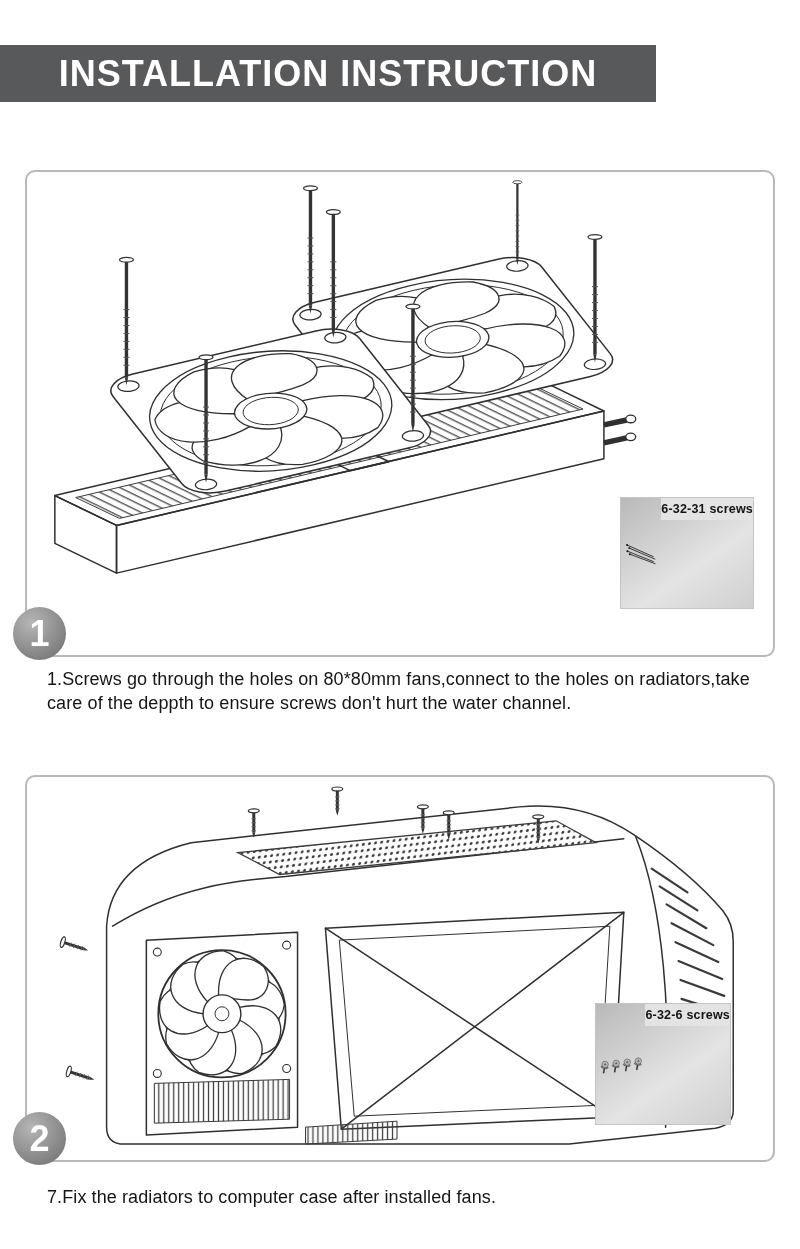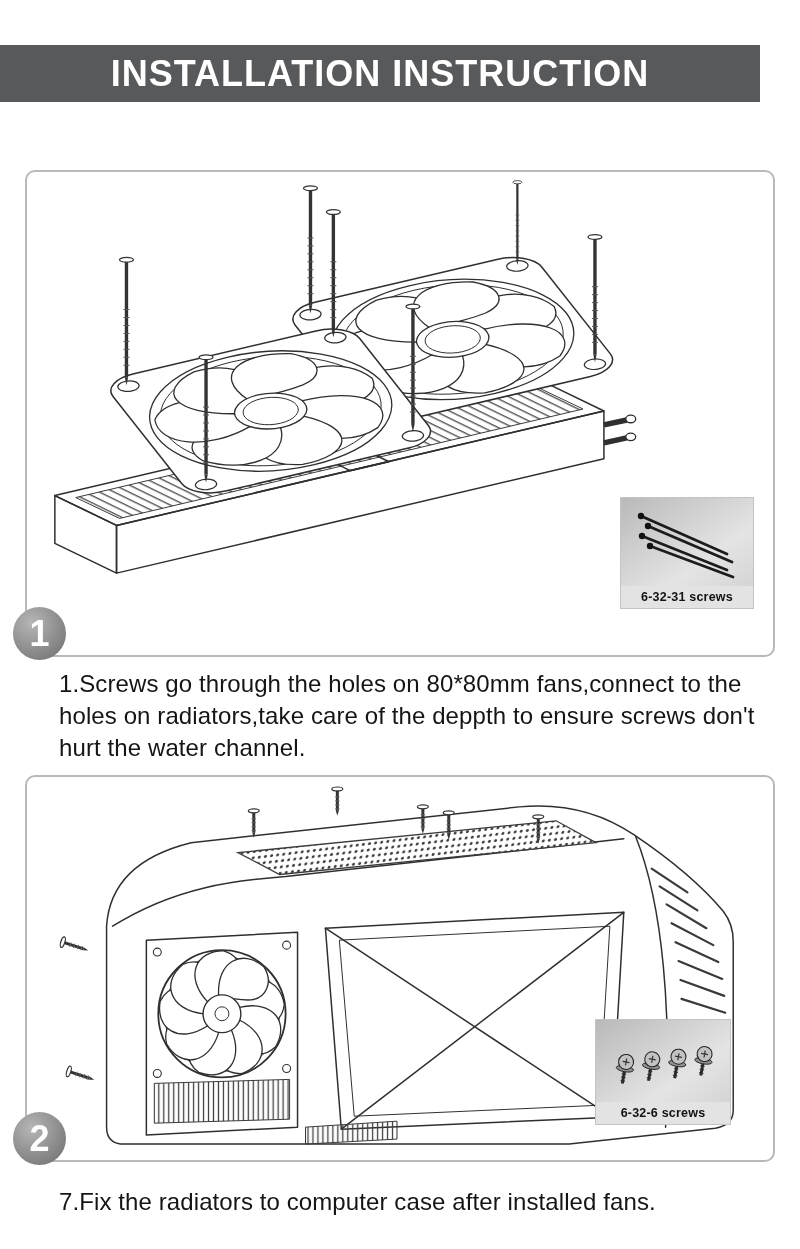--- a/index.html
+++ b/index.html
@@ -2,54 +2,54 @@
 <html><head>
 <meta charset="utf-8">
 <style>
   * { margin:0; padding:0; box-sizing:border-box; }
   html,body { background:#ffffff; }
   body {
     width:800px; height:1249px; position:relative; overflow:hidden;
     font-family:"Liberation Sans", sans-serif;
   }
   .banner {
-    position:absolute; top:45px; left:0; width:760px; height:57px;
+    position:absolute; top:45px; left:0; width:656px; height:57px;
     background:#58595b; display:flex; align-items:center; justify-content:center;
   }
   .banner h1 {
     color:#ffffff; font-size:36px; font-weight:700; letter-spacing:1px;
   }
   .panel {
     position:absolute; left:25px; width:750px; background:#ffffff;
     border:2px solid #b9b9b9; border-radius:10px;
   }
   #panel1 { top:170px; height:487px; }
   #panel2 { top:775px; height:387px; }
   .figure-svg { position:absolute; left:0; top:0; width:100%; height:100%; }
   .badge {
     position:absolute; left:-14px; bottom:-5px; width:53px; height:53px;
     border-radius:50%; color:#ffffff; font-size:36px; font-weight:700;
     display:flex; align-items:center; justify-content:center; z-index:3;
     background:radial-gradient(circle at 35% 30%, #b6b6b6, #8d8d8d 55%, #6c6c6c);
   }
   .inset {
-    position:absolute; display:flex; flex-direction:column; overflow:hidden; z-index:2;
+    position:absolute; display:flex; flex-direction:row; overflow:hidden; z-index:2;
     background:linear-gradient(145deg,#b9b9b9,#e4e4e4 60%,#cfcfcf);
     box-shadow:0 0 0 1px #c4c4c4;
   }
   #inset1 { right:20px; bottom:47px; width:132px; height:110px; }
-  #inset2 { right:43px; bottom:36px; width:134px; height:104px; }
+  #inset2 { right:43px; bottom:36px; width:134px; height:120px; }
   .inset svg { flex:1; display:block; width:100%; }
   .inset-label {
     height:22px; background:#e3e3e3; color:#131313; font-size:12.5px; font-weight:700;
     display:flex; align-items:center; justify-content:center; letter-spacing:.2px;
   }
   .caption {
     position:absolute; left:47px; width:708px;
-    color:#151515; font-size:24px; line-height:1.33; letter-spacing:.1px;margin-left:12px;
+    color:#151515; font-size:18px; line-height:1.33; letter-spacing:.1px;
   }
   #caption1 { top:668px; }
   #caption2 { top:1186px; }
   .ln { fill:none; stroke:#2f2f2f; stroke-width:1.5; stroke-linejoin:round; stroke-linecap:round; }
 </style>
 </head>
 <body>
 
 <header class="banner">
   <h1>INSTALLATION INSTRUCTION</h1>

